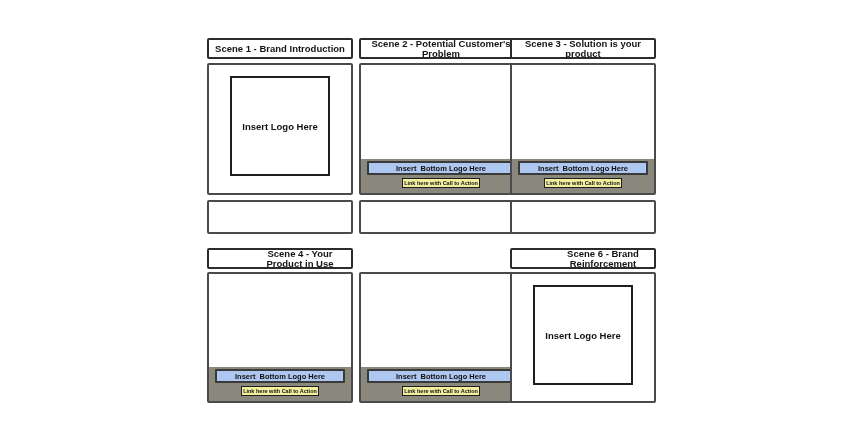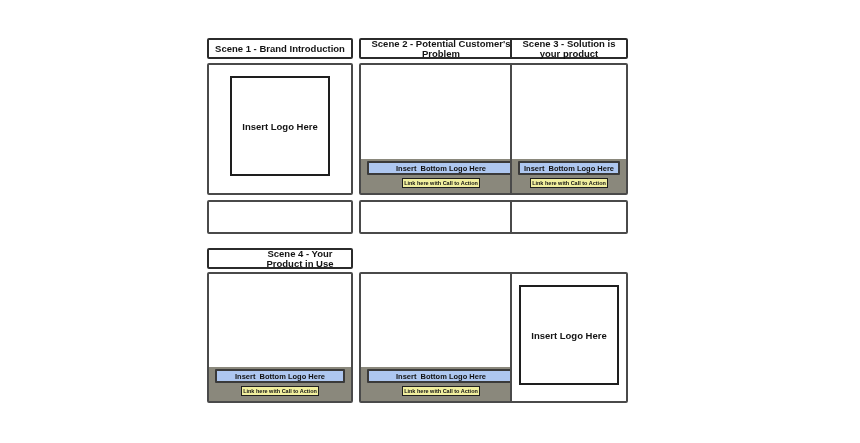--- a/index.html
+++ b/index.html
@@ -6,21 +6,21 @@
   .page{
     position:relative;
     width:860px;height:443px;
     background:#ffffff;
     font-family:"Liberation Sans", sans-serif;
     overflow:hidden;
   }
   
   .c1{left:207px;width:146px;}
   .c2{left:359px;width:164px;}
-  .c3{left:510px;width:118px;}
+  .c3{left:510px;width:146px;}
 
   
   .hdr{
     position:absolute;height:21px;
     background:#ffffff;
     border:2px solid #2b2b2b;
     border-radius:2px;
     box-sizing:border-box;
     display:flex;align-items:center;justify-content:center;
     text-align:center;
@@ -139,20 +139,23 @@
     </div>
   </div>
 
   <div class="caption c1"></div>
   <div class="caption c2"></div>
   <div class="caption c3"></div>
 
   <div class="hdr c1 rh2">
     <span>Scene 4 - Your Product in Use</span>
   </div>
+  <div class="hdr c3 rh2">
+    <span>Scene 6 - Brand Reinforcement</span>
+  </div>
 
   <div class="panel c1 rp2">
     <div class="spacer"></div>
     <div class="strip">
       <div class="logo-bar">
         <span>Insert  Bottom Logo Here</span>
       </div>
       <div class="cta">
         <span>Link here with Call to Action</span>
       </div>

